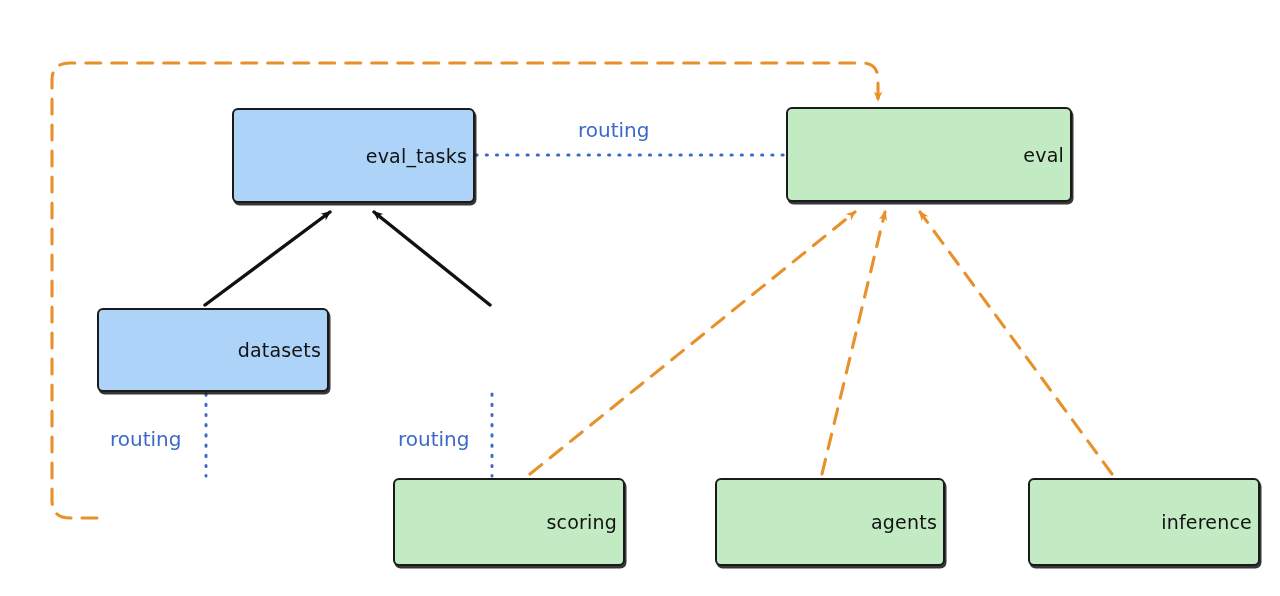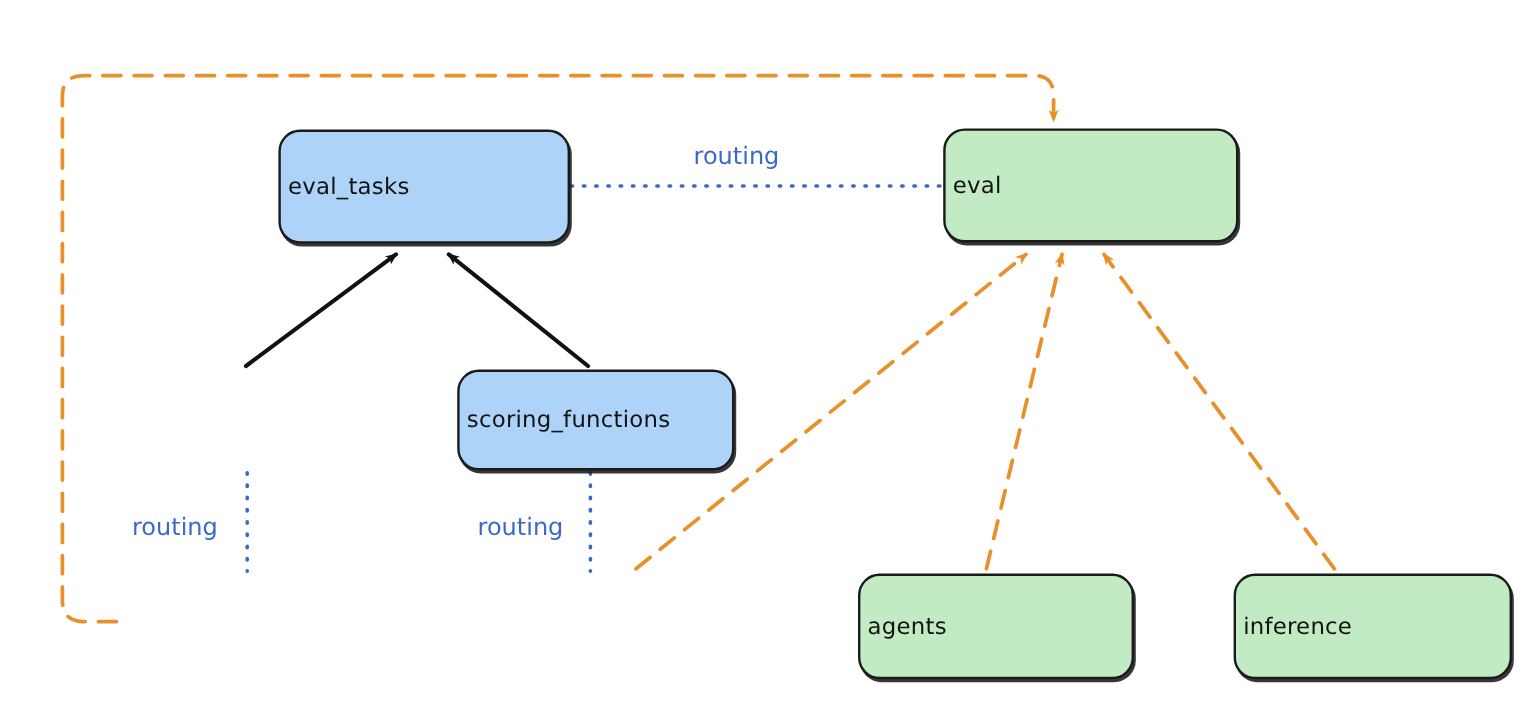--- a/index.html
+++ b/index.html
@@ -1,22 +1,22 @@
 <!DOCTYPE html>
 <html><head>
 <meta charset="utf-8">
 <style>
   html,body{margin:0;padding:0;background:#ffffff;}
   body{width:1280px;height:596px;overflow:hidden;
        font-family:"DejaVu Sans","Liberation Sans",sans-serif;}
   #canvas{position:relative;width:1280px;height:596px;background:#fff;}
   #edges{position:absolute;left:0;top:0;width:1280px;height:596px;}
   .node{position:absolute;box-sizing:border-box;
-        border:2.6px solid #1a1a1a;border-radius:18px;
-        display:flex;align-items:center;justify-content:flex-start;
+        border:2.6px solid #1a1a1a;border-radius:6px;
+        display:flex;align-items:center;justify-content:flex-end;
         color:#121212;letter-spacing:.2px;
         font-family:"DejaVu Sans","Liberation Sans",sans-serif;
         box-shadow:1.5px 2.5px 0 rgba(20,20,20,.85);}
   .node.blue{background:#aed3f8;}
   .node.green{background:#c2ebc4;}
   .node span{pointer-events:none;display:block;padding:0 6px;text-align:center;}
   .edge-label{position:absolute;color:#3b69c9;font-size:20px;
               font-family:"DejaVu Sans","Liberation Sans",sans-serif;
               white-space:nowrap;}
 </style>
@@ -68,25 +68,28 @@
     </g>
 
     <g>
       <path d="M1112,474 L920,212" fill="none" stroke="#e8902a" stroke-width="3.1" stroke-dasharray="15 11" stroke-linecap="round" marker-end="url(#arrow-orange)"></path>
     </g>
   </svg>
 
   <div class="node blue" style="left: 232px; top: 108px; width: 243px; height: 95px; font-size: 19px;">
     <span>eval_tasks</span>
   </div>
-  <div class="node green" style="left: 786px; top: 107px; width: 246px; height: 95px; font-size: 19px;">
+  <div class="node green" style="left: 786px; top: 107px; width: 286px; height: 95px; font-size: 19px;">
     <span>eval</span>
   </div>
-  <div class="node blue" style="left: 381px; top: 308px; width: 231px; height: 84px; font-size: 19px;">
-    <span>scoring_functions</span>
+  <div class="node blue" style="left: 97px; top: 308px; width: 232px; height: 84px; font-size: 19px;">
+    <span>datasets</span>
+  </div>
+  <div class="node green" style="left: 393px; top: 478px; width: 232px; height: 88px; font-size: 19px;">
+    <span>scoring</span>
   </div>
   <div class="node green" style="left: 1028px; top: 478px; width: 232px; height: 88px; font-size: 19px;">
     <span>inference</span>
   </div>
   <div class="node green" style="left: 715px; top: 478px; width: 230px; height: 88px; font-size: 19px;">
     <span>agents</span>
   </div>
 
   <div class="edge-label" style="left: 578px; top: 118px; color: rgb(59, 105, 201);">routing</div>
   <div class="edge-label" style="left: 110px; top: 427px; color: rgb(59, 105, 201);">routing</div>

